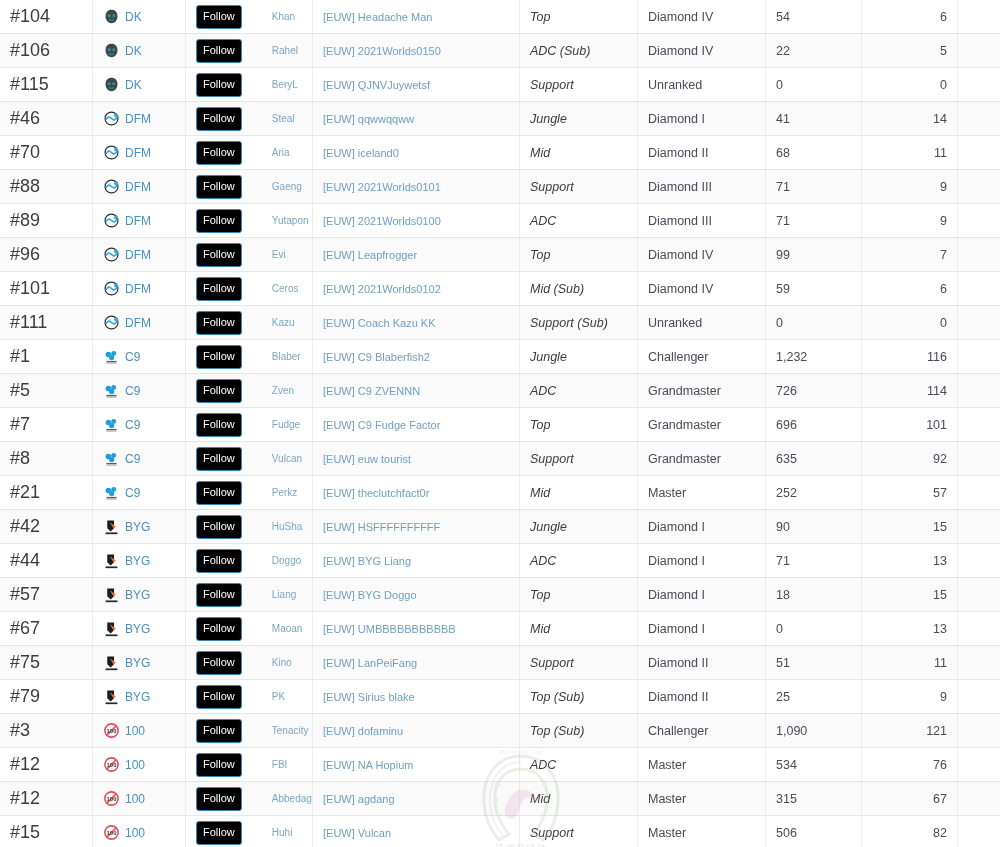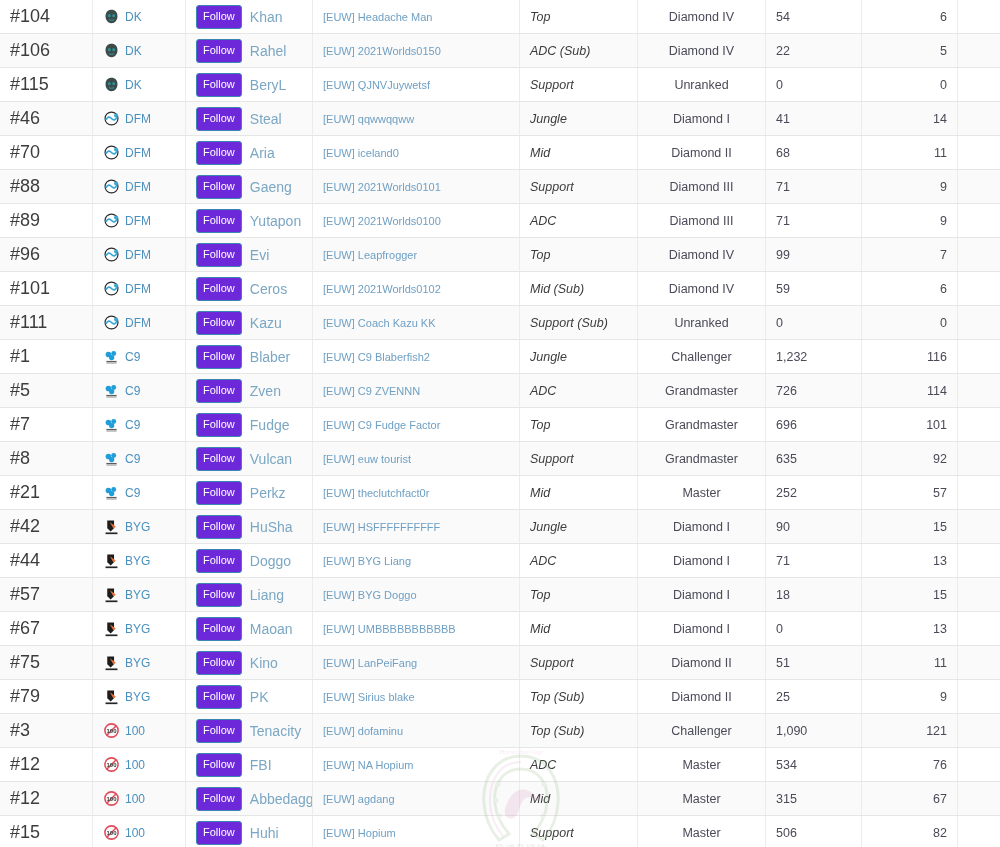--- a/index.html
+++ b/index.html
@@ -55,21 +55,21 @@
   }
   tr.row-odd  td { background: #ffffff; }
   tr.row-even td { background: #fafafa; }
 
   
   .c-rank     { width: 72px; }
   .c-team     { width: 72px; }
   .c-player   { width: 106px; }
   .c-summoner { width: 186px; }
   .c-role     { width: 97px; font-style: italic; }
-  .c-tier     { width: 107px; text-align: center; }
+  .c-tier     { width: 107px; }
   .c-lp       { width: 75px; }
   .c-wins     { width: 75px; text-align: right; }
   .c-losses   { width: 75px; text-align: right; }
 
   .rank-txt { color: #3c3c3c; font-size: 18px; }
 
   .team-cell { }
   .team-inner {
     display: flex;
     align-items: center;
@@ -82,31 +82,31 @@
     display: block;
   }
   .team-name {
     color: #4a90bf;
     font-size: 12px;
   }
 
   .player-inner { display: flex; align-items: center; gap: 8px; }
   .follow-btn {
     display: inline-block;
-    background: #6d28d9;
+    background: #000000;
     color: #ffffff;
     font-size: 11px;
     line-height: 1;
     padding: 5px 6px 6px 6px;
     border-radius: 3px;
     border: 1px solid #3b84b3;
     cursor: pointer;
     font-family: "Liberation Sans", sans-serif;
   }
-  .player-name { color: #7ba7c4; font-size: 14px; }
+  .player-name { color: #7ba7c4; font-size: 10px; margin-left: 22px; }
 
   .summoner-link { color: #6fa0c4; font-size: 11px; text-decoration: none; cursor: pointer; }
 
   .role-txt { color: #3c3c3c; }
   .tier-txt { color: #4a4a58; }
   .num      { color: #4a4a58; }
 </style>
 </head>
 <body>
 
@@ -753,21 +753,21 @@
             </svg>
             <span class="team-name">100</span>
           </div>
         </td>
         <td class="c-player">
           <div class="player-inner">
             <span class="follow-btn">Follow</span>
             <span class="player-name">Huhi</span>
           </div>
         </td>
-        <td class="c-summoner"><span class="summoner-link">[EUW] Hopium</span></td>
+        <td class="c-summoner"><span class="summoner-link">[EUW] Vulcan</span></td>
         <td class="c-role"><span class="role-txt">Support</span></td>
         <td class="c-tier"><span class="tier-txt">Master</span></td>
         <td class="c-lp"><span class="num">506</span></td>
         <td class="c-wins"><span class="num">82</span></td>
         <td class="c-losses"></td>
       </tr>
     </tbody>
 </table>
 
 </body></html>

